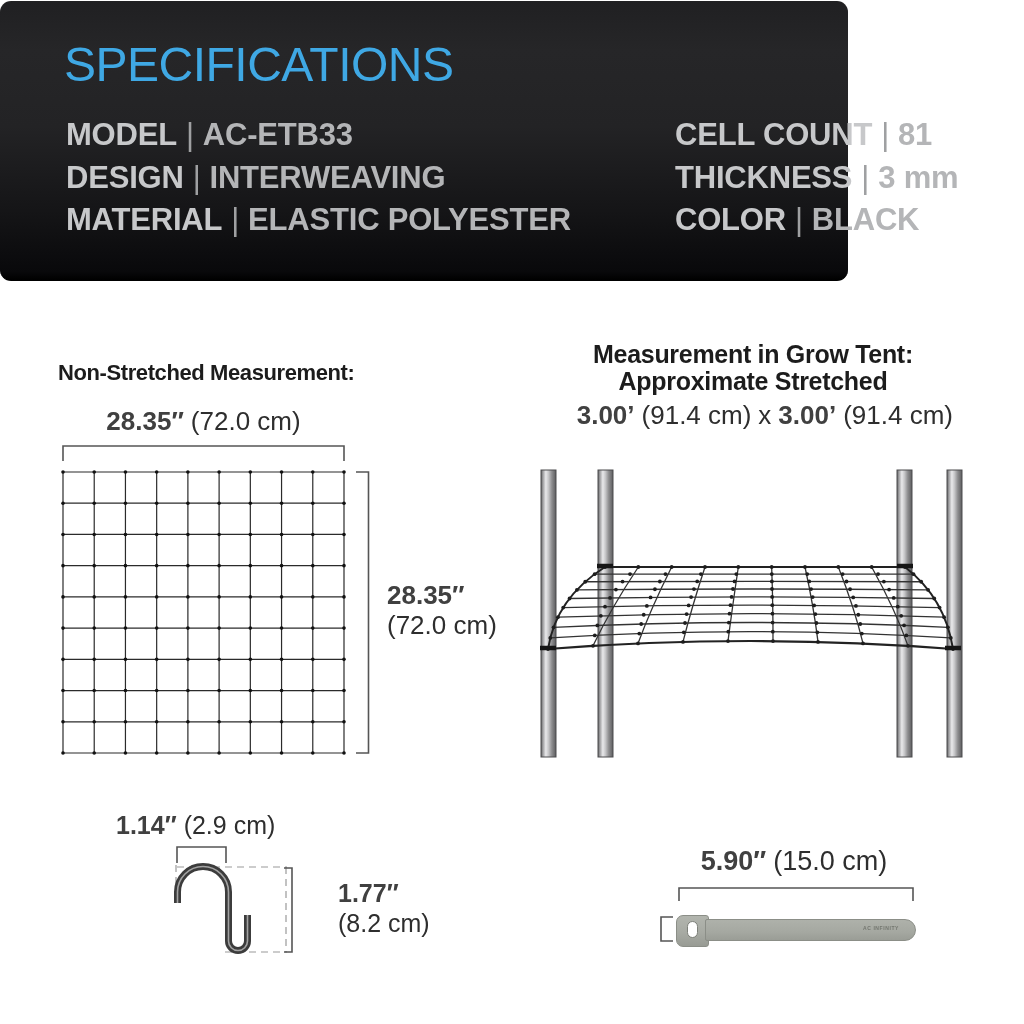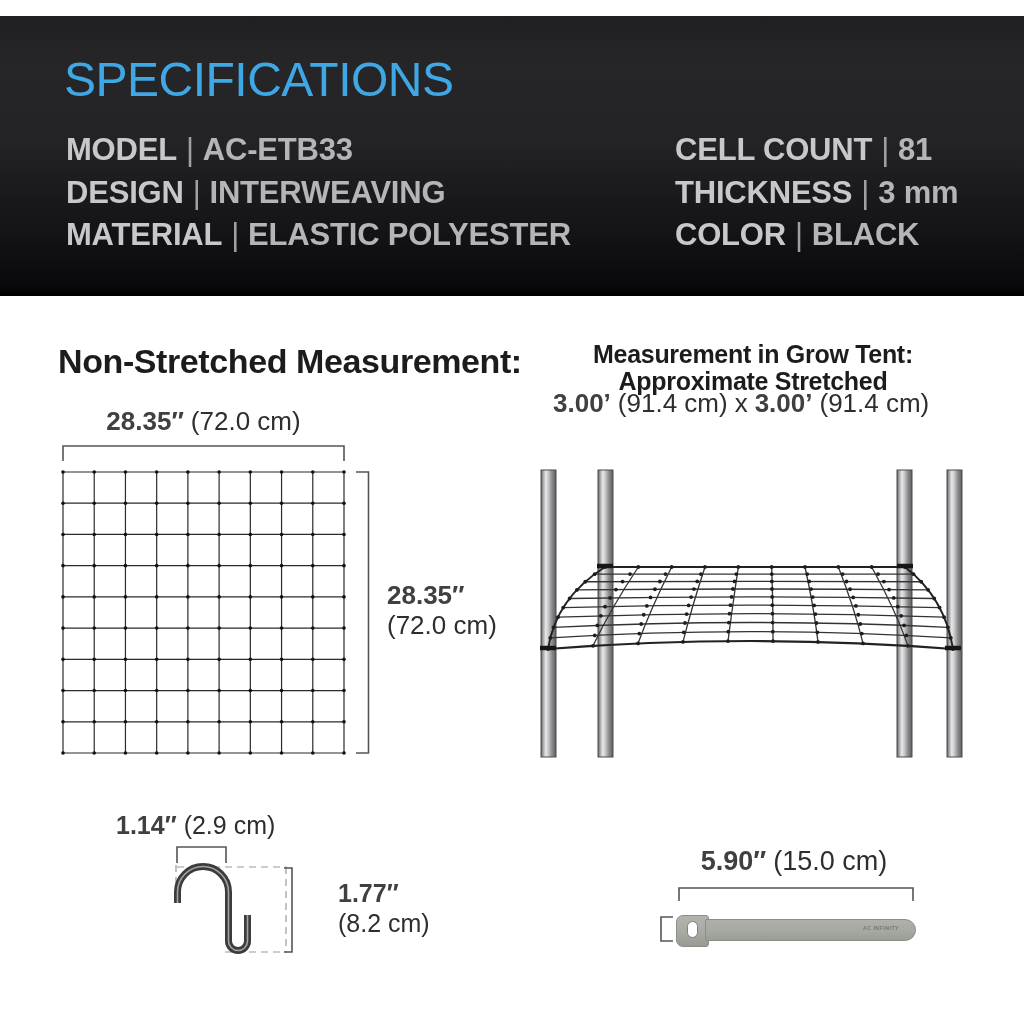--- a/index.html
+++ b/index.html
@@ -1,42 +1,42 @@
 <!DOCTYPE html>
 <html><head>
 <meta charset="utf-8">
 <style>
   html,body{margin:0;padding:0;background:#ffffff;}
   #canvas{position:relative;width:1024px;height:1024px;overflow:hidden;
           font-family:"Liberation Sans",sans-serif;background:#ffffff;}
 
   
-  .panel-dark{position:absolute;left:0;top:16px;width:1024px;height:279px;
+  .panel-dark{position:absolute;left:0;top:1px;width:848px;height:279px;
     background:linear-gradient(180deg,#202022 0%,#262628 18%,#232325 45%,#151517 75%,#09090b 97%,#000 100%);
-    border-bottom:1px solid #000;}
+    border-bottom:1px solid #000;border-radius:11px;}
   .spec-title{position:absolute;left:64px;top:40px;font-size:48px;line-height:1;
     font-weight:400;letter-spacing:-0.5px;}
   .spec-col{position:absolute;top:113px;font-size:31px;line-height:42.5px;
     font-weight:700;color:#c7c8ca;letter-spacing:-0.2px;white-space:nowrap;}
   .spec-col .sep{font-weight:400;color:#9fa0a2;padding:0 9px;}
   .spec-col .val{font-weight:700;color:#b4b5b7;}
   .col-left{left:66px;}
   .col-right{left:675px;}
 
   
   .h-dark{color:#1c1c1c;font-weight:700;}
-  .heading-left{position:absolute;left:58px;top:342px;font-size:34px;letter-spacing:-0.4px;}
+  .heading-left{position:absolute;left:58px;top:360px;font-size:22px;letter-spacing:-0.4px;}
   .heading-right{position:absolute;left:570px;top:341px;width:366px;text-align:center;
     font-size:25px;line-height:26.5px;letter-spacing:-0.3px;}
   .dim{font-size:26px;color:#2e2e2e;white-space:nowrap;}
   .dim b{font-weight:700;color:#404040;}
   .pair{display:inline-flex;gap:7px;align-items:baseline;}
   .width-label-left{position:absolute;left:63px;top:406px;width:281px;text-align:center;}
   .height-label-left{position:absolute;left:387px;top:581px;line-height:29.5px;}
-  .size-label-right{position:absolute;left:553px;top:388px;width:400px;text-align:left;}
+  .size-label-right{position:absolute;left:553px;top:400px;width:400px;text-align:right;}
   .hook-w-label{position:absolute;left:116px;top:811px;font-size:25px;}
   .hook-h-label{position:absolute;left:306px;top:878px;font-size:25px;line-height:30px;margin-left:32px;}
   .strap-l-label{position:absolute;left:666px;top:846px;width:256px;text-align:center;font-size:27px;}
   .strap-h-label{position:absolute;left:562px;top:886px;font-size:25px;line-height:29px;}
 
   
   .strap-head{position:absolute;left:676px;top:915px;width:33px;height:32px;
     background:linear-gradient(180deg,#b2b5ae 0%,#a7aaa3 55%,#989b94 100%);
     border:1px solid #8b8e87;border-radius:7px 3px 3px 7px;box-sizing:border-box;}
   .strap-band{position:absolute;left:705px;top:919px;width:211px;height:22px;

